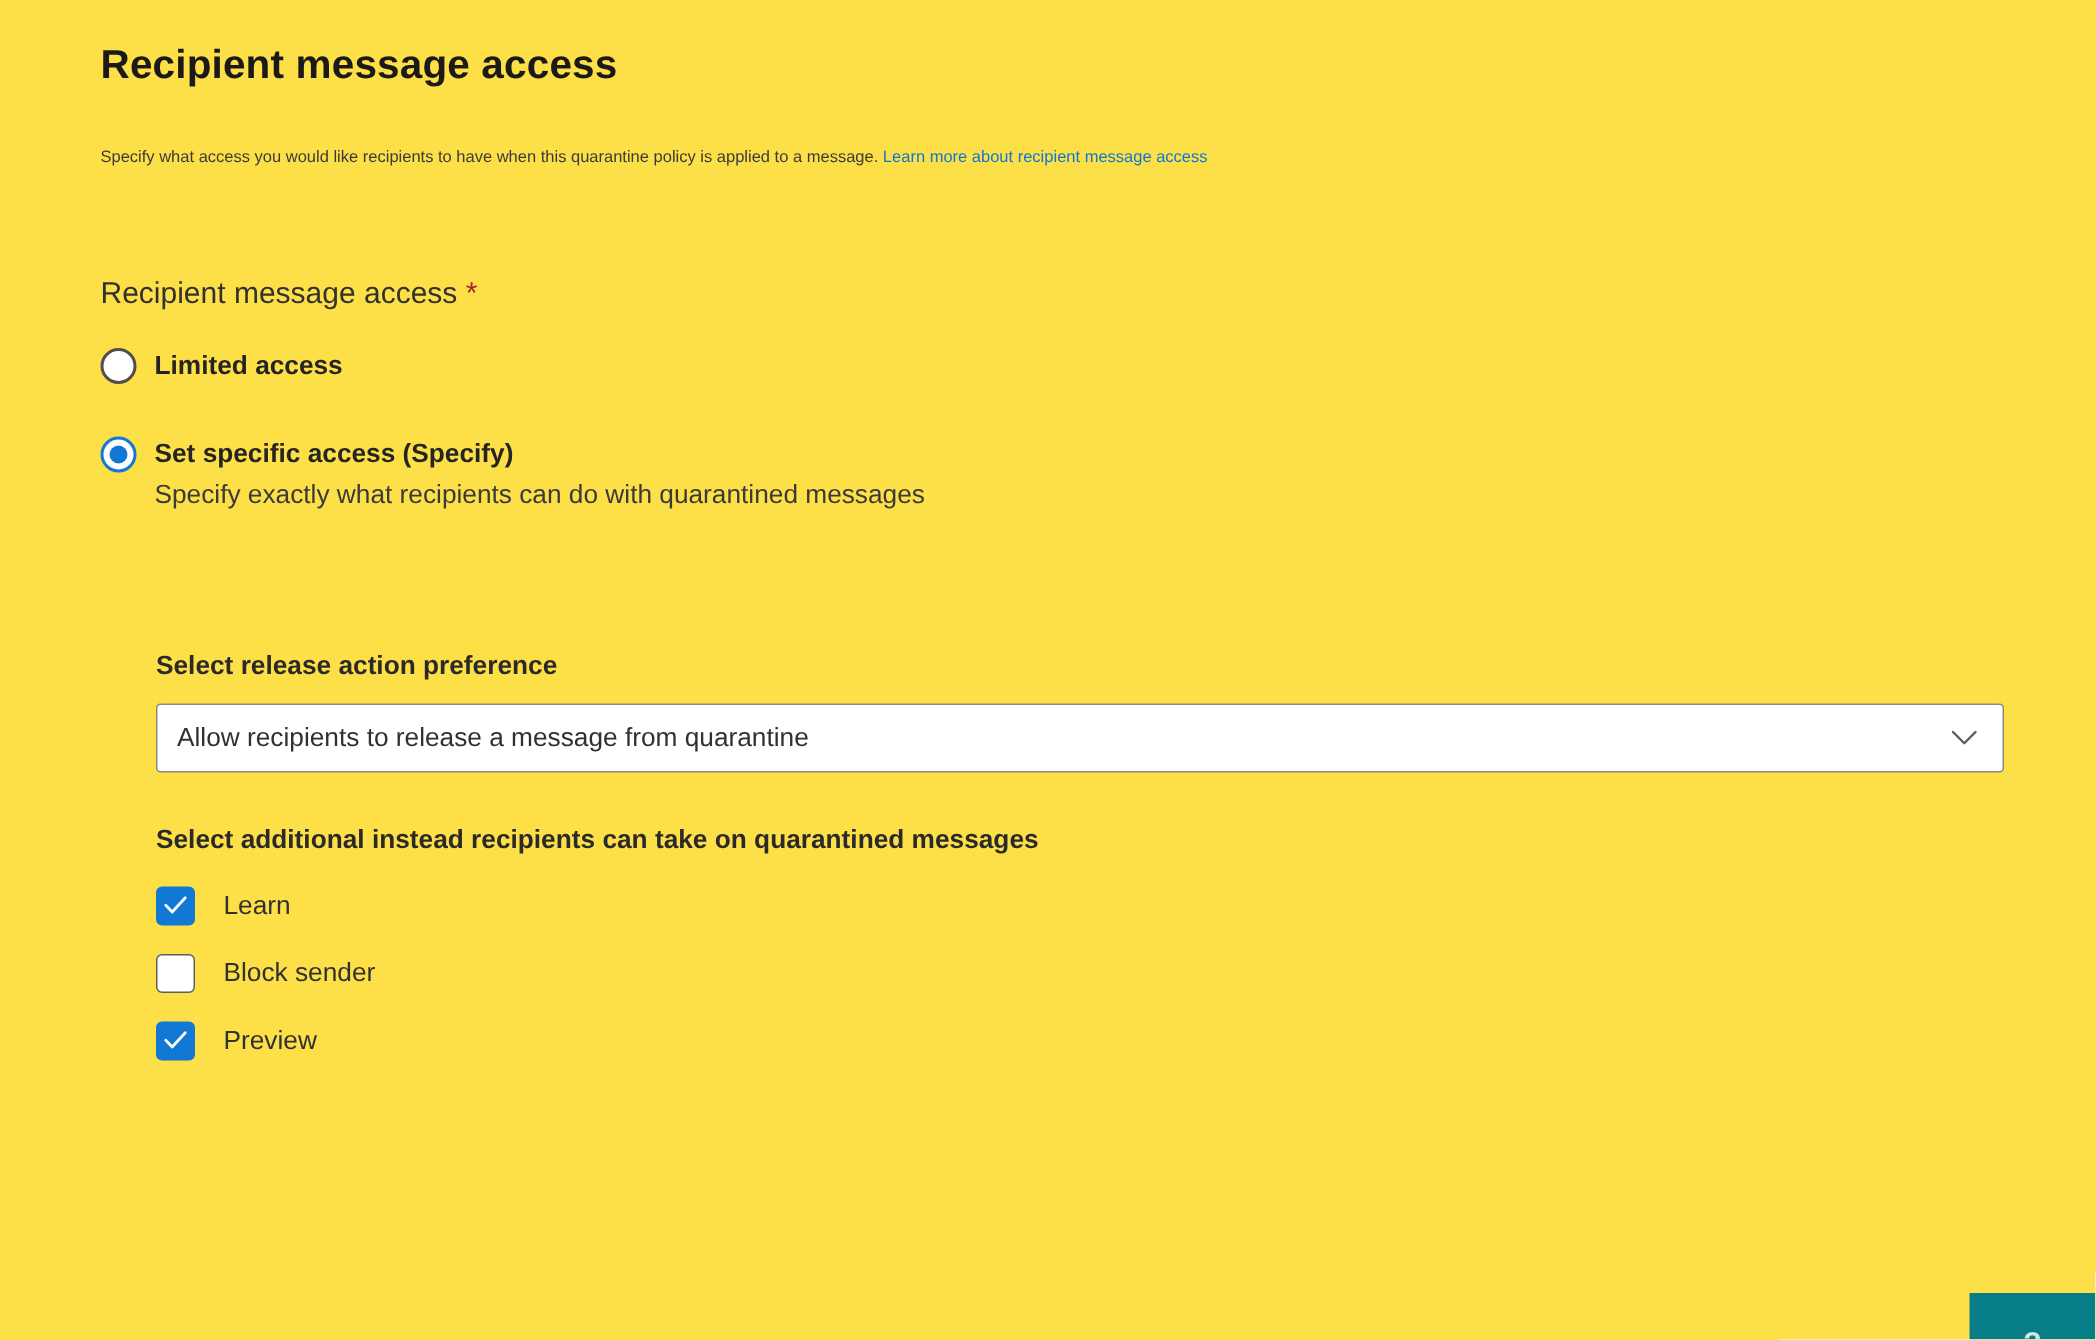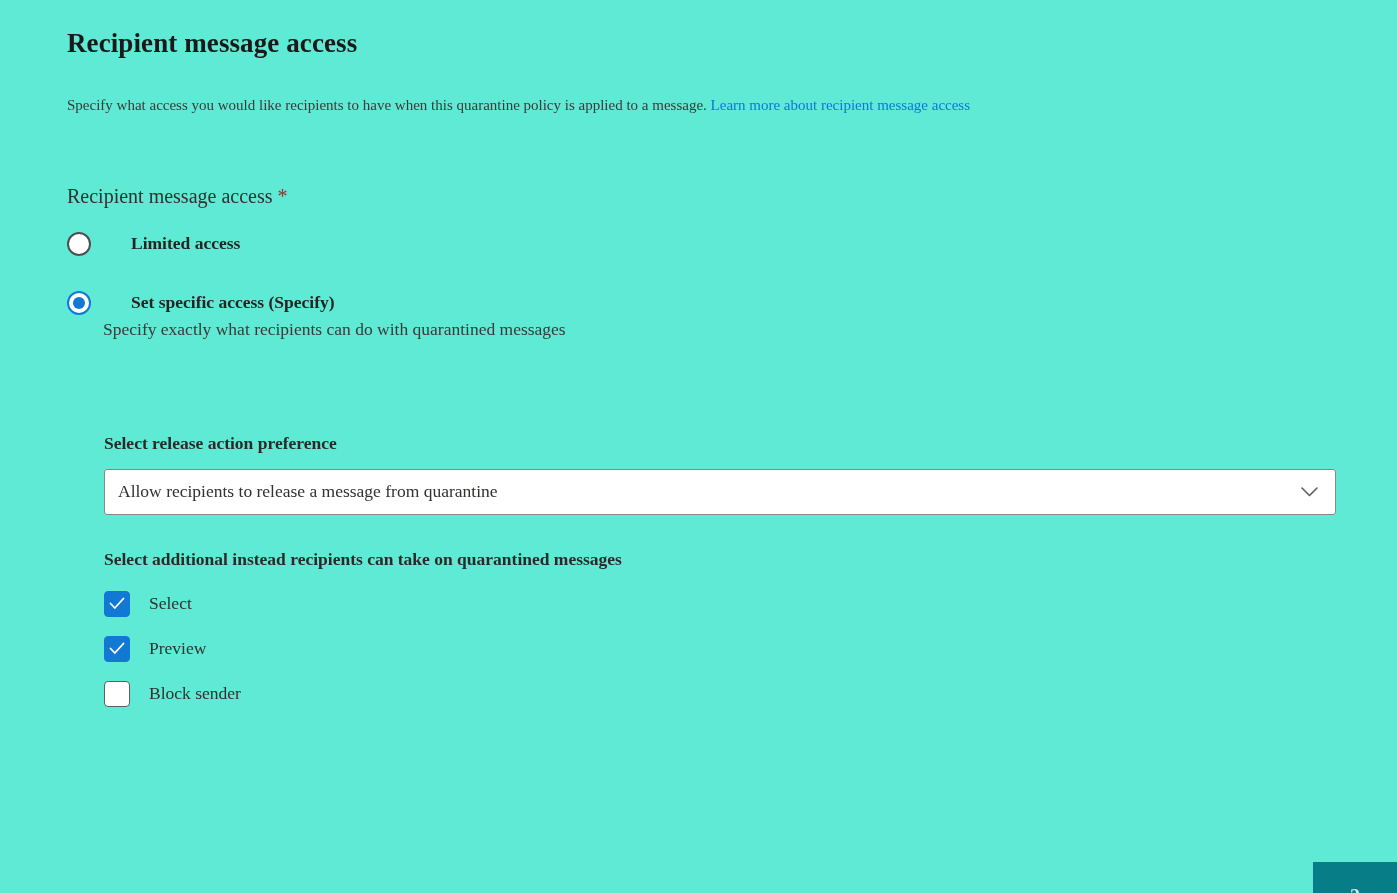--- a/index.html
+++ b/index.html
@@ -1,37 +1,37 @@
 <!DOCTYPE html>
 <html><head>
 <meta charset="utf-8">
 <style>
   * { margin: 0; padding: 0; box-sizing: border-box; }
   html, body { background: #ffffff; }
   .page {
     position: relative;
     width: 1397px;
     height: 893px;
-    background: #5eead4;
+    background: #fde047;
     overflow: hidden;
     padding: 26px 0 0 67px;
-    font-family: Liberation Serif, serif;
+    font-family: Liberation Sans, sans-serif;
     color: #323130;
   }
   h1.page-title {
     font-size: 27px;
     line-height: 34px;
     font-weight: 700;
     color: #1b1a19;
     letter-spacing: 0.1px;
   }
   .intro {
     margin-top: 31px;
     max-width: 1268px;
-    font-size: 15px;
+    font-size: 11px;
     line-height: 29px;
     color: #3b3a39;
   }
   .intro a {
     color: #0e78d0;
     text-decoration: none;
     cursor: pointer;
   }
   .field-label {
     margin-top: 64px;
@@ -64,21 +64,20 @@
     height: 12px;
     margin: auto;
     border-radius: 50%;
     background: #1179d4;
   }
   .radio-label {
     font-size: 17.5px;
     line-height: 25px;
     font-weight: 700;
     color: #252423;
-    margin-left: 28px;
   }
   .radio-desc {
     font-size: 17.5px;
     line-height: 29.5px;
     color: #3b3a39;
     white-space: pre-line;
   }
   .advanced { margin-left: 37px; margin-top: 86px; }
   .section-label {
     font-size: 17.5px;
@@ -198,36 +197,36 @@
 
 
     <div class="section-label actions">Select additional instead recipients can take on quarantined messages</div>
 
     <div class="checkbox-row">
       <span class="checkbox checked">
         <svg width="16" height="13" viewBox="0 0 16 13">
           <polyline points="1.5,6.5 5.8,11 14.5,1.5" fill="none" stroke="#ffffff" stroke-width="1.8" stroke-linecap="round" stroke-linejoin="round"></polyline>
         </svg>
       </span>
-      <span class="checkbox-label">Select</span>
+      <span class="checkbox-label">Learn</span>
+    </div>
+
+    <div class="checkbox-row">
+      <span class="checkbox unchecked"></span>
+      <span class="checkbox-label">Block sender</span>
     </div>
 
     <div class="checkbox-row">
       <span class="checkbox checked">
         <svg width="16" height="13" viewBox="0 0 16 13">
           <polyline points="1.5,6.5 5.8,11 14.5,1.5" fill="none" stroke="#ffffff" stroke-width="1.8" stroke-linecap="round" stroke-linejoin="round"></polyline>
         </svg>
       </span>
       <span class="checkbox-label">Preview</span>
     </div>
 
-    <div class="checkbox-row">
-      <span class="checkbox unchecked"></span>
-      <span class="checkbox-label">Block sender</span>
-    </div>
-
   </div>
 
   <div class="help-btn">
     <span class="help-glyph">?</span>
   </div>
 
 </div>
 
 </body></html>

